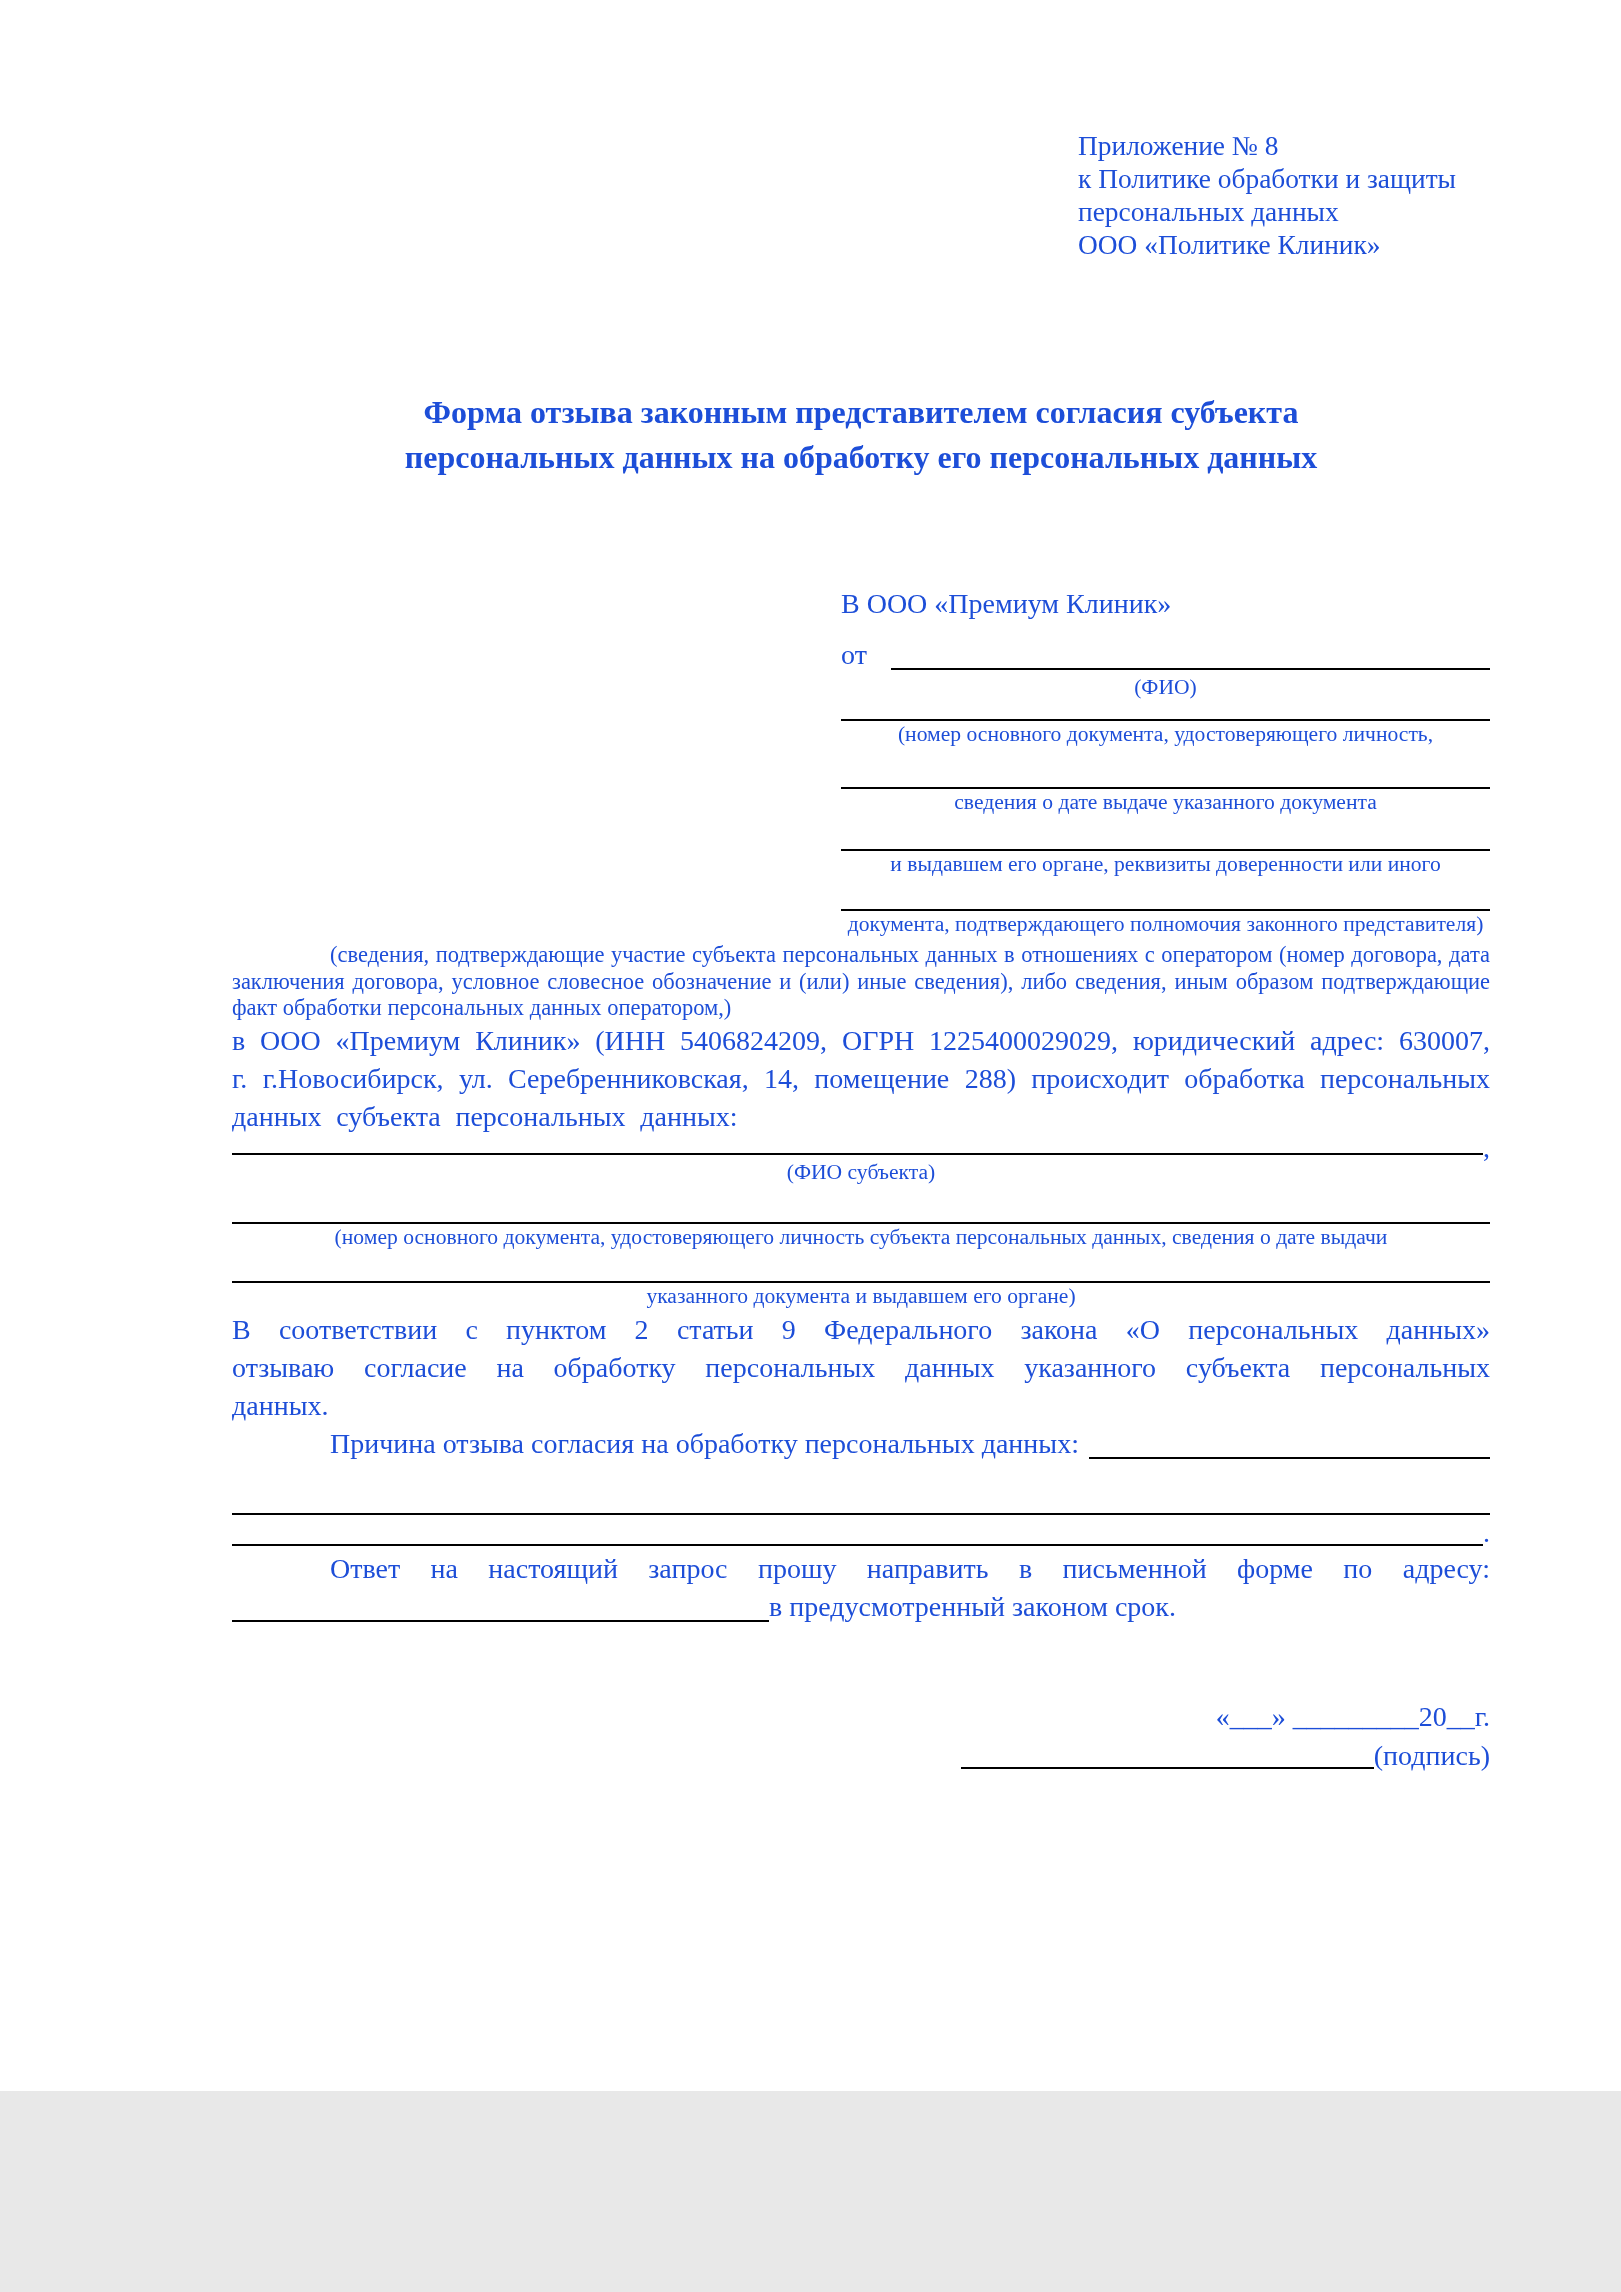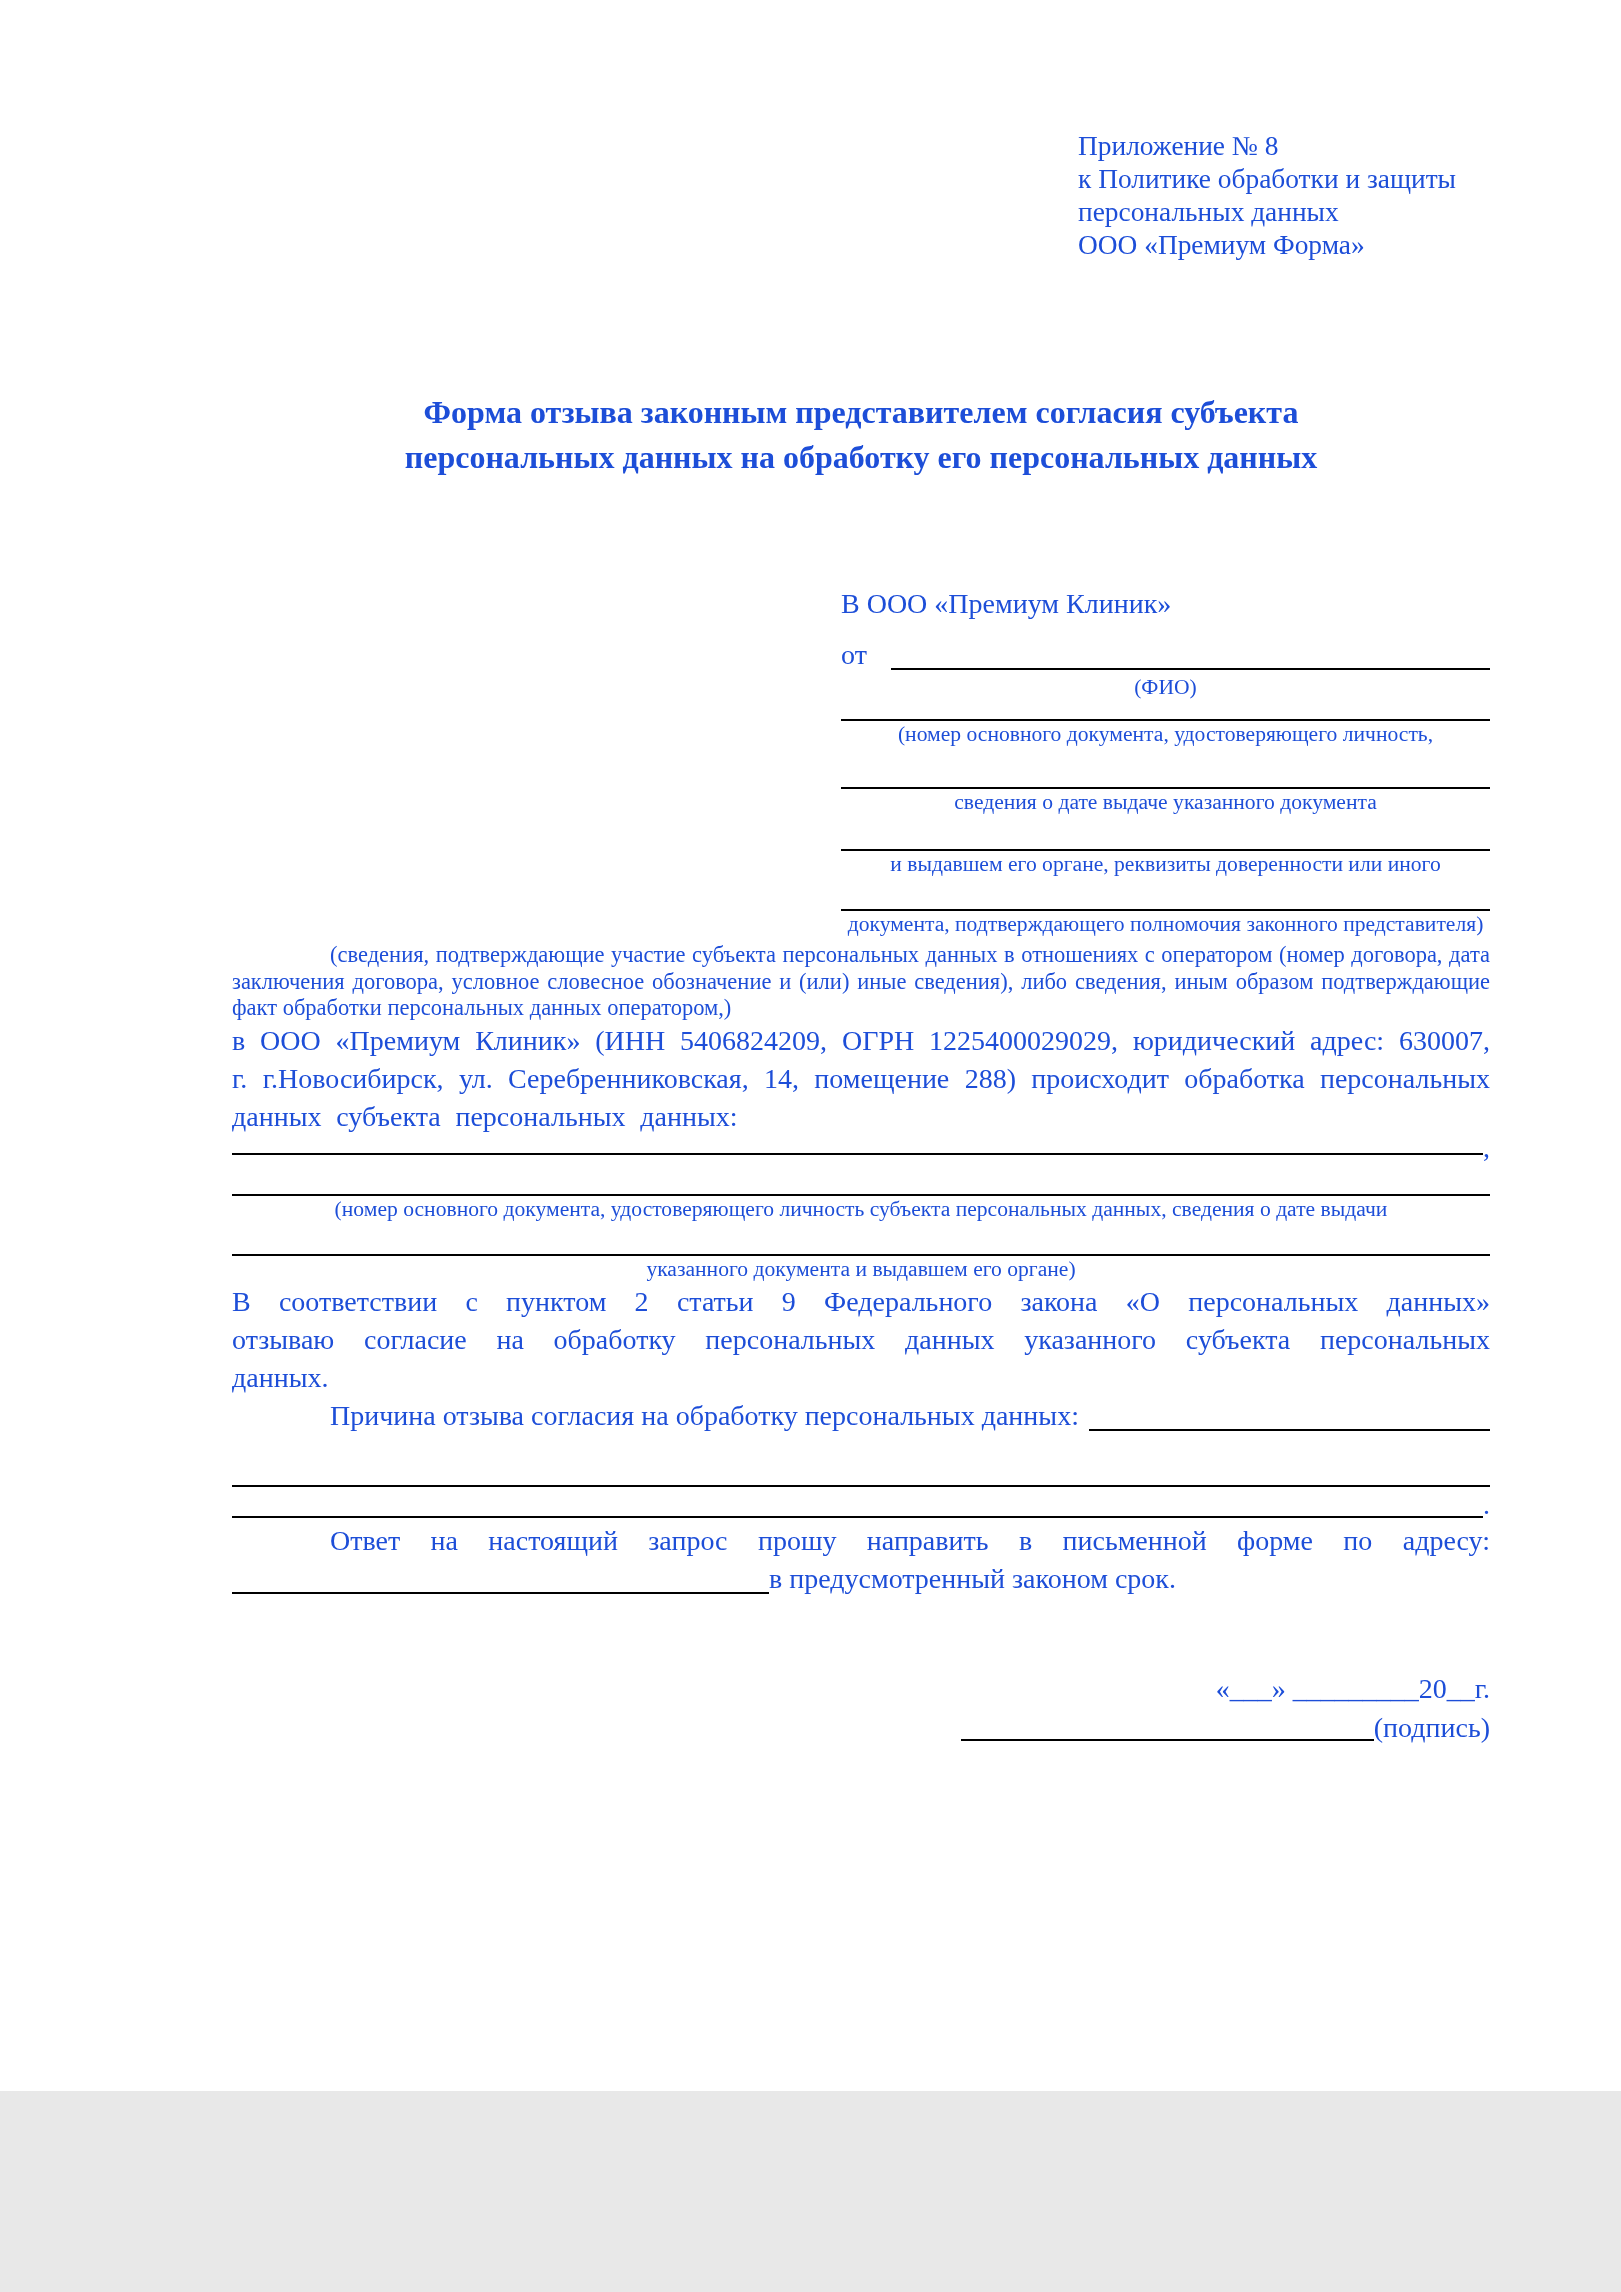--- a/index.html
+++ b/index.html
@@ -65,21 +65,21 @@
 </head>
 <body>
 
 <div class="page">
   <div class="content">
 
     <div class="hdr">
       <div>Приложение № 8</div>
       <div>к Политике обработки и защиты</div>
       <div>персональных данных</div>
-      <div>ООО «Премиум Форма»</div>
+      <div>ООО «Политике Клиник»</div>
     </div>
 
     <div class="title">
       <div>Форма отзыва законным представителем согласия субъекта</div>
       <div>персональных данных на обработку его персональных данных</div>
     </div>
 
     <div class="addr">
       <div>В ООО «Премиум Клиник»</div>
       <div class="row from-row">
@@ -101,20 +101,21 @@
 
 
     <p class="smallcap">(сведения, подтверждающие участие субъекта персональных данных в отношениях с оператором (номер договора, дата заключения договора, условное словесное обозначение и (или) иные сведения), либо сведения, иным образом подтверждающие факт обработки персональных данных оператором,)</p>
 
     <p class="para p-op">в ООО «Премиум Клиник» (ИНН 5406824209, ОГРН 1225400029029, юридический адрес: 630007, г. г.Новосибирск, ул. Серебренниковская, 14, помещение 288) происходит обработка персональных данных субъекта персональных данных:</p>
 
     <div class="uline-row">
       <span class="fill"></span>
       <span class="punct">,</span>
     </div>
+    <div class="cap">(ФИО субъекта)</div>
 
     <div class="fl h36"></div>
     <div class="cap">(номер основного документа, удостоверяющего личность субъекта персональных данных, сведения о дате выдачи</div>
     <div class="fl h31"></div>
     <div class="cap">указанного документа и выдавшем его органе)</div>
 
     <p class="para p-wd">В соответствии с пунктом 2 статьи 9 Федерального закона «О персональных данных» отзываю согласие на обработку персональных данных указанного субъекта персональных данных.</p>
 
     <div class="reason-row">
       <span class="lbl">Причина отзыва согласия на обработку персональных данных:</span>

